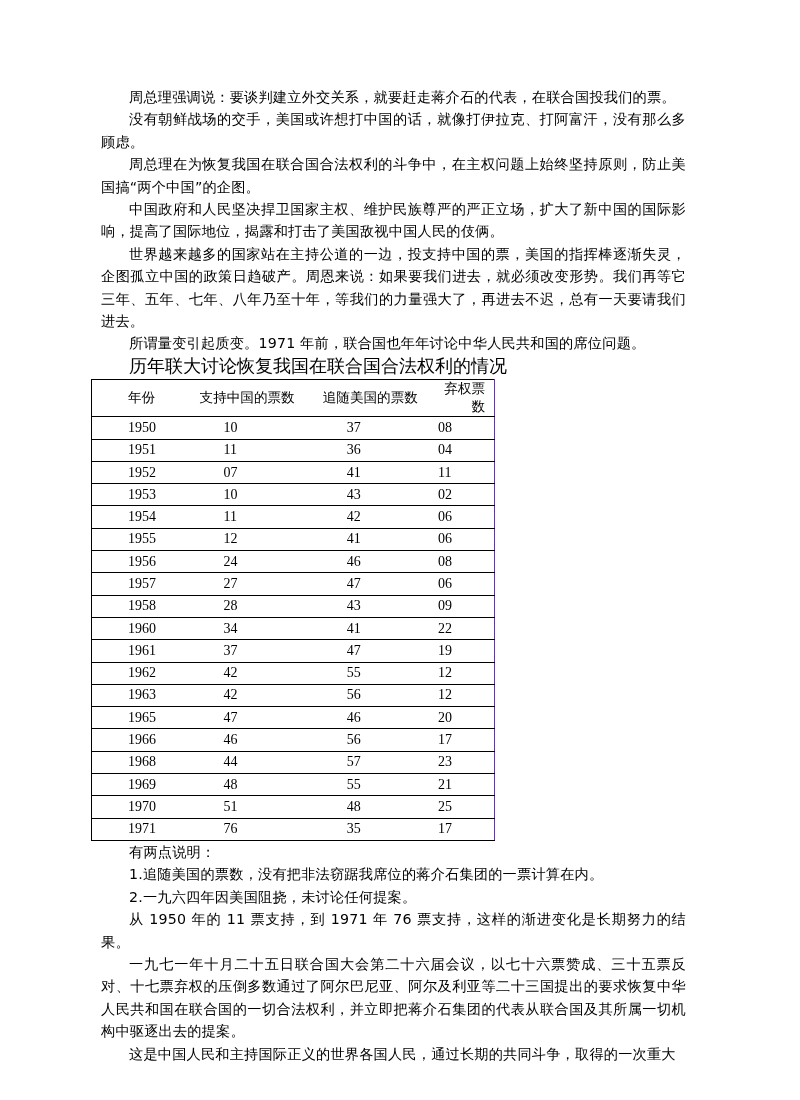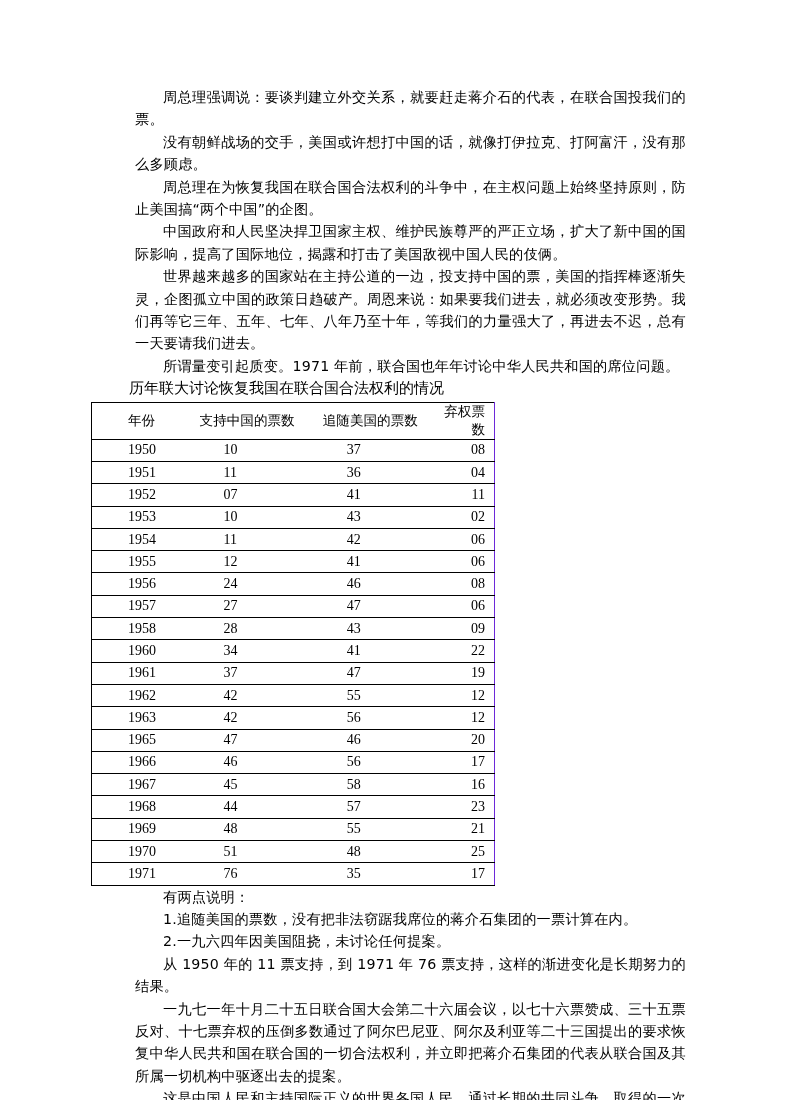--- a/index.html
+++ b/index.html
@@ -5,38 +5,38 @@
   html, body { margin: 0; padding: 0; background: #ffffff; }
   body {
     width: 800px; height: 1100px; position: relative; overflow: hidden;
     font-family: "DejaVu Sans", sans-serif; color: #000;
   }
   .page { position: absolute; left: 101px; top: 86px; width: 585px; }
   .p {
     font-size: 14.2px; line-height: 22.4px; margin: 0;
     text-align: justify; letter-spacing: 0.2px; white-space: normal;
   }
-  .indent { text-indent: 28px; margin-left: 34px; }
-  .caption { font-size: 15px; line-height: 22.4px; margin: 0; text-indent: 28px; }
+  .indent { text-indent: 28px; }
+  .caption { font-size: 18px; line-height: 22.4px; margin: 0; text-indent: 28px; }
   table.votes {
     position: relative; left: -10px; border-collapse: collapse;
     width: 404px; margin: 2px 12px 0 0; font-size: 13.2px;
   }
   table.votes td, table.votes th {
     border-top: 1px solid #000; border-bottom: 1px solid #000;
     height: 21.3px; padding: 0 6px; font-weight: normal;
     font-family: "Liberation Serif", serif; font-size: 14px;
   }
   table.votes th { font-family: "DejaVu Sans", sans-serif; font-size: 13.6px; }
   table.votes tr > :first-child { border-left: 1px solid #000; }
   table.votes tr > :last-child { border-right: 1px solid #6d28d9; }
   .c-year { width: 72px; text-align: left; padding-left: 36px !important; }
   .c-sup { width: 116px; text-align: left; padding-left: 30px !important; }
   .c-us { width: 105px; text-align: left; padding-left: 30px !important; }
-  .c-abs { width: 60px; text-align: right; padding-right: 9px !important; }
+  .c-abs { width: 60px; padding-right: 9px !important; }
   th.c-year { padding-left: 36px !important; }
   th.c-sup { padding-left: 6px !important; }
   th.c-us { padding-left: 6px !important; }
   th.c-abs { text-align: right; }
 </style>
 </head>
 <body>
 
 <div class="page">
   <div id="before">
@@ -142,26 +142,20 @@
           <td class="c-us">46</td>
           <td class="c-abs">20</td>
         </tr>
         <tr>
           <td class="c-year">1966</td>
           <td class="c-sup">46</td>
           <td class="c-us">56</td>
           <td class="c-abs">17</td>
         </tr>
         <tr>
-          <td class="c-year">1967</td>
-          <td class="c-sup">45</td>
-          <td class="c-us">58</td>
-          <td class="c-abs">16</td>
-        </tr>
-        <tr>
           <td class="c-year">1968</td>
           <td class="c-sup">44</td>
           <td class="c-us">57</td>
           <td class="c-abs">23</td>
         </tr>
         <tr>
           <td class="c-year">1969</td>
           <td class="c-sup">48</td>
           <td class="c-us">55</td>
           <td class="c-abs">21</td>

